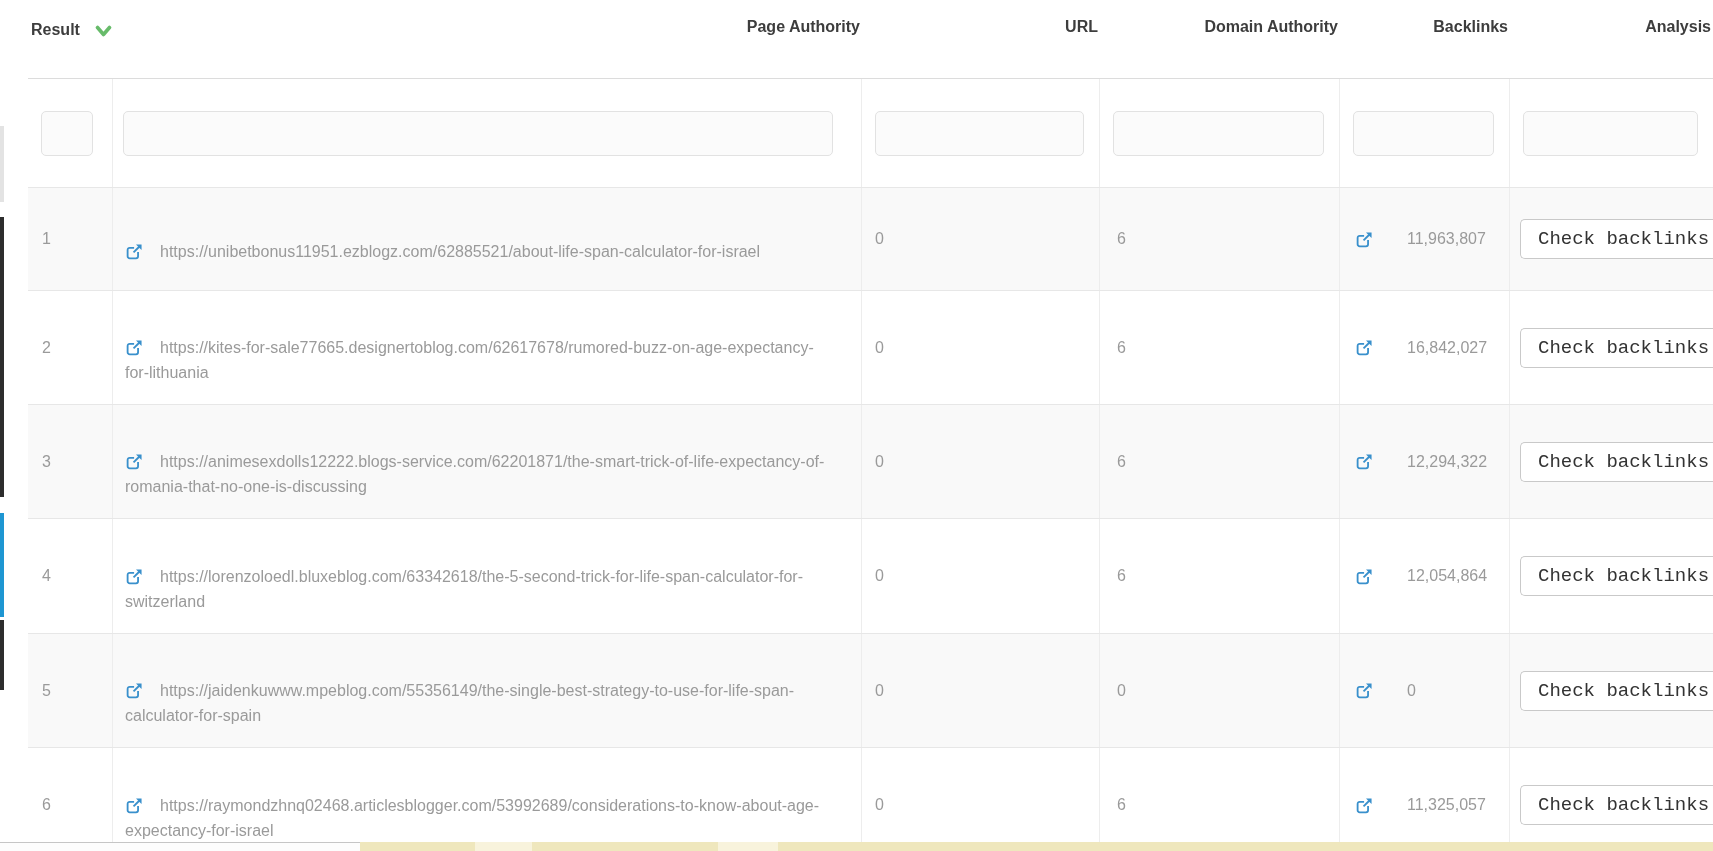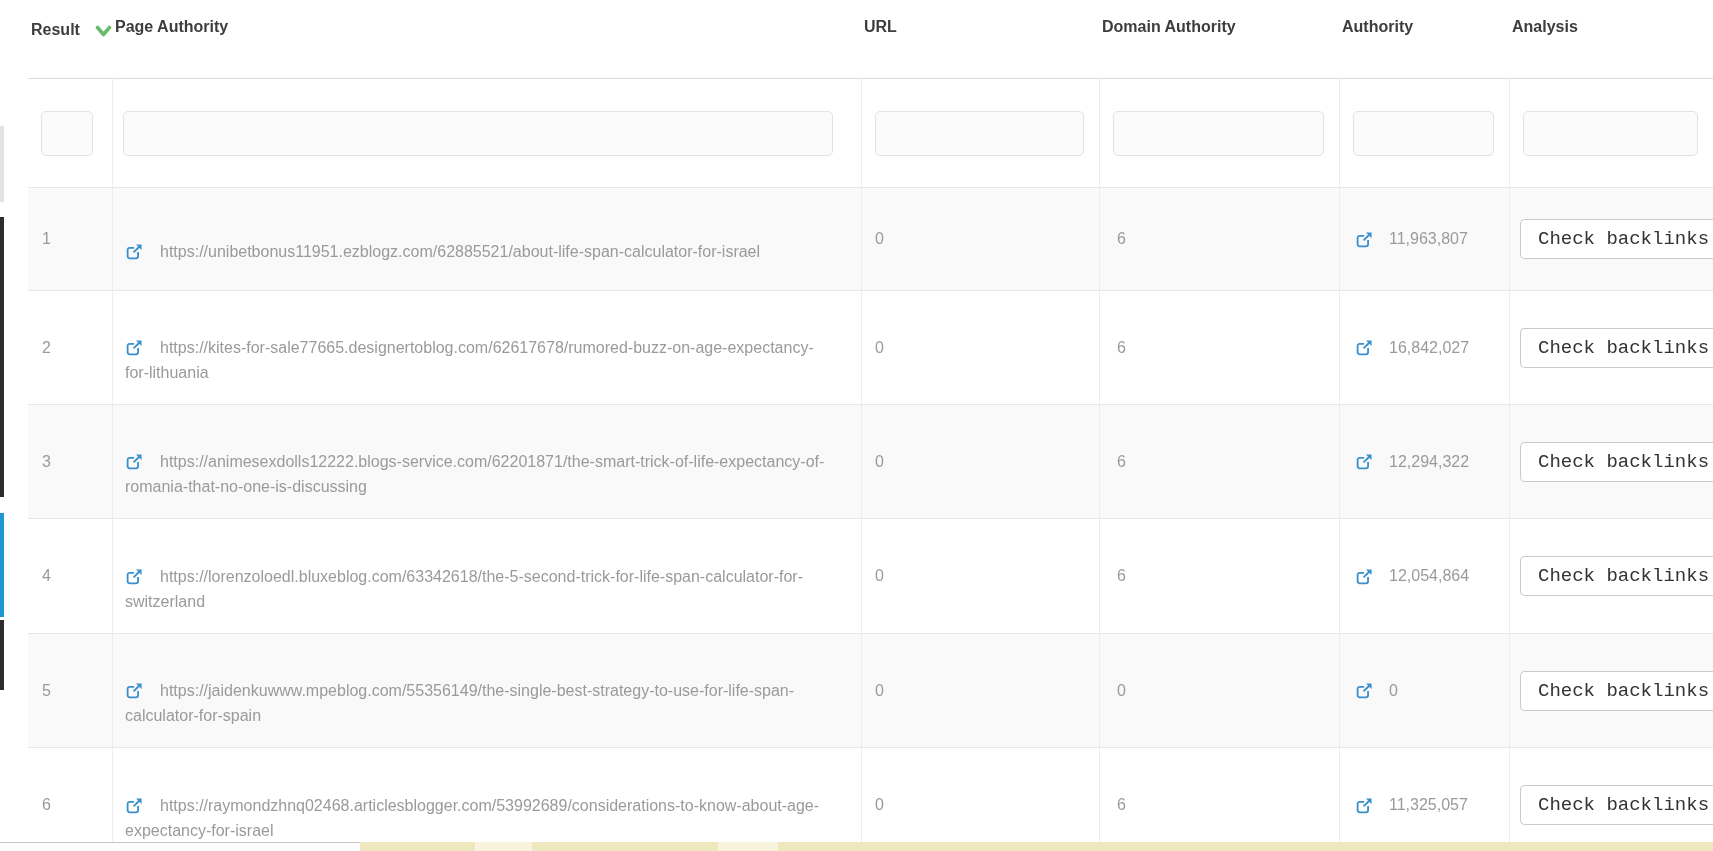--- a/index.html
+++ b/index.html
@@ -25,20 +25,21 @@
     display: grid;
     grid-template-columns: 85px 749px 238px 240px 170px minmax(0,1fr);
   }
 
   
   .thead { height: 79px; border-bottom: 1px solid #dcdcdc; }
   .th {
     padding: 18px 2px 0 2px;
     font-size: 16px; font-weight: bold; color: #3d3d3d;
     white-space: nowrap;
+    text-align: right;
   }
   .th-result { display: flex; justify-content: space-between; align-items: center; padding: 18px 1px 0 3px; height: 42px; }
   .sort-chevron { display: inline-flex; margin-top: 2px; }
 
   
   .filter-row { height: 108px; }
   .fcell {
     display: flex; align-items: center;
     padding: 0 15px 0 13px;
     border-right: 1px solid #ededed;
@@ -65,21 +66,21 @@
     display: flex; align-items: center;
     border-right: 1px solid #ededed;
     font-size: 16px; color: #9a9a9a;
     min-height: 100%;
   }
   .trow .cell:last-child { border-right: none; }
   .cell.c-num { padding-left: 14px; }
   .cell.c-url { padding: 14px 25px 14px 12px; }
   .cell.c-pa  { padding-left: 13px; }
   .cell.c-da  { padding-left: 17px; }
-  .cell.c-bl  { padding-left: 15px; gap: 15px; }
+  .cell.c-bl  { padding-left: 15px; gap: 33px; }
   .cell.c-an  { padding-left: 10px; }
 
   .r1 { height: 103px; }
   .r2 { height: 114px; }
   .r3 { height: 114px; }
   .r4 { height: 115px; }
   .r5 { height: 114px; }
   .r6 { height: 115px; }
 
   .urlwrap { line-height: 25px; word-break: normal; overflow-wrap: break-word; min-width: 0; margin-top: 25px; }
@@ -134,21 +135,21 @@
       <span>Result</span>
       <span class="sort-chevron">
         <svg width="17" height="13" viewBox="0 0 17 13">
           <path d="M2.5 2.5 L8.5 9.5 L14.5 2.5" fill="none" stroke="#67bb6a" stroke-width="3.6" stroke-linecap="round" stroke-linejoin="round"></path>
         </svg>
       </span>
     </div>
     <div class="th">Page Authority</div>
     <div class="th">URL</div>
     <div class="th">Domain Authority</div>
-    <div class="th">Authority</div>
+    <div class="th">Backlinks</div>
     <div class="th">Analysis</div>
   </div>
 
   <div class="row filter-row">
     <div class="fcell result">
       <input value="" style="">
     </div>
     <div class="fcell url">
       <input value="" style="">
     </div>

